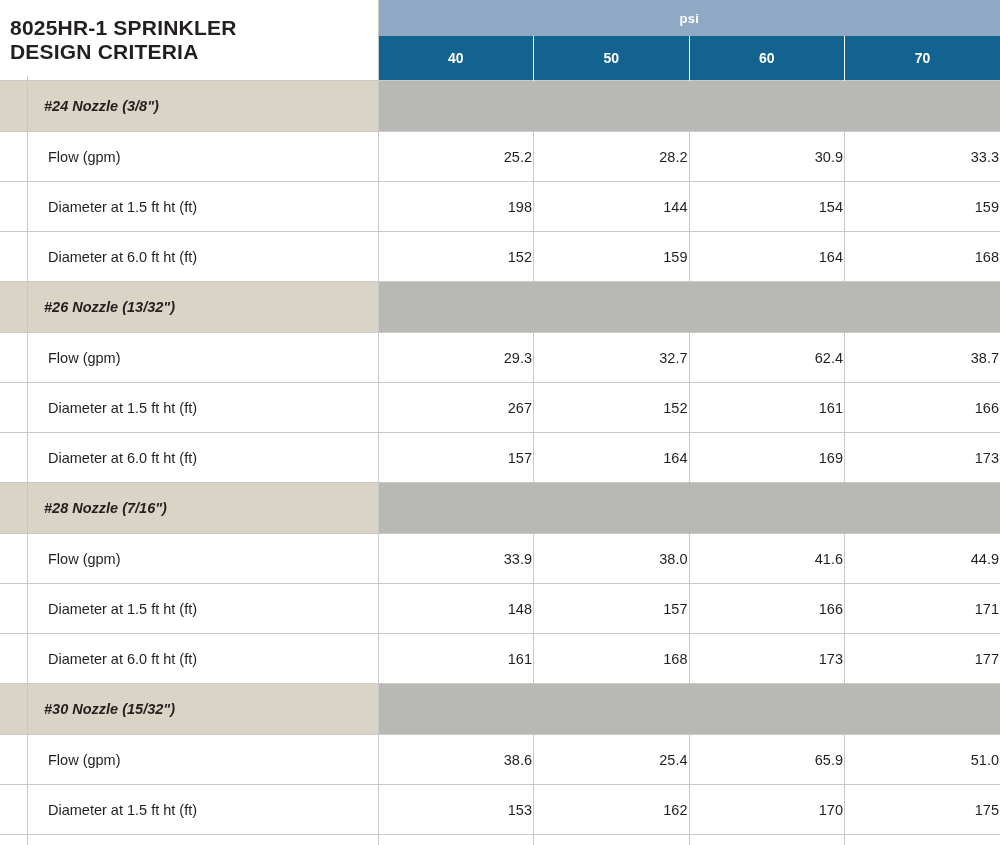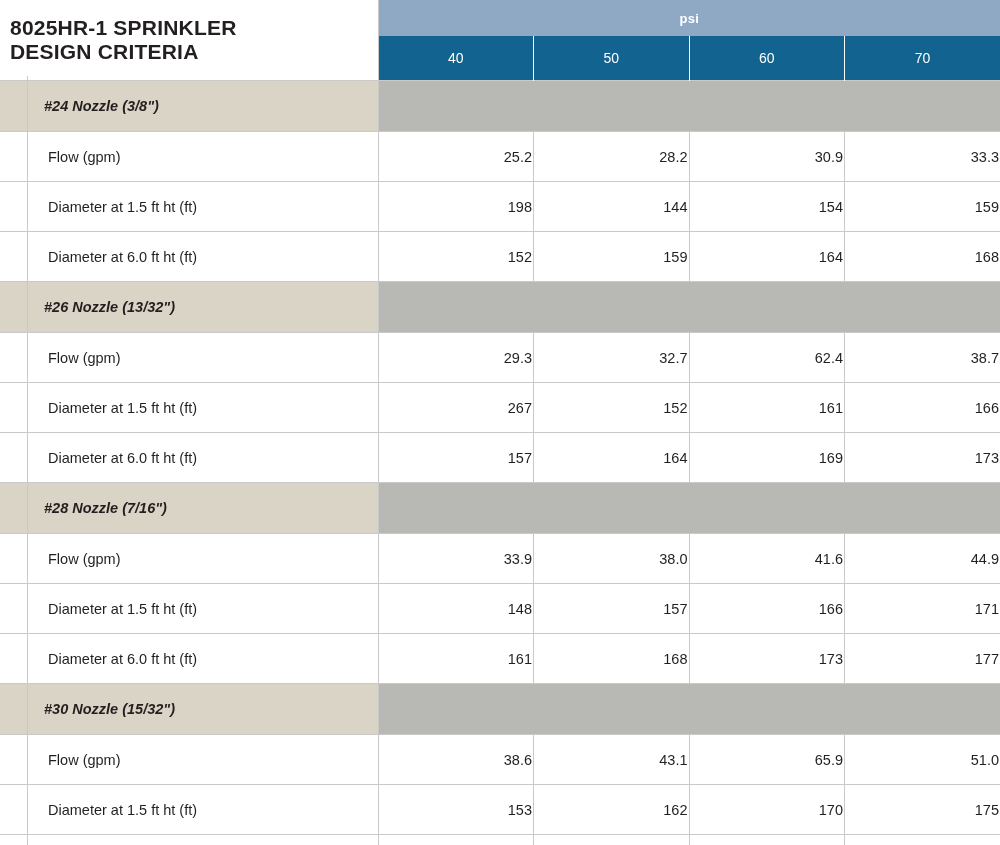--- a/index.html
+++ b/index.html
@@ -57,21 +57,21 @@
     font-weight: bold;
     height: 16px;
     letter-spacing: 0.3px;
   }
   .pressure-cell {
     background: #12638f;
     color: #ffffff;
     text-align: center;
     vertical-align: middle;
     font-size: 14px;
-    font-weight: normal;
+    font-weight: bold;
     height: 42px;
     border-right: 1px solid #ffffff;
   }
   .pressure-cell.last { border-right: none; }
 
   
   tr.group-row td {
     height: 48px;
     border-bottom: 1px solid #c9c9c9;
     border-top: 1px solid #c9c9c9;
@@ -224,21 +224,21 @@
         <td class="row-value last">177</td>
       </tr>
 
       <tr class="group-row">
         <td class="group-label">#30 Nozzle (15/32")</td>
         <td class="group-fill" colspan="4"></td>
       </tr>
       <tr class="data-row">
         <td class="row-label">Flow (gpm)</td>
         <td class="row-value">38.6</td>
-        <td class="row-value">43.1</td>
+        <td class="row-value">25.4</td>
         <td class="row-value">65.9</td>
         <td class="row-value last">51.0</td>
       </tr>
       <tr class="data-row">
         <td class="row-label">Diameter at 1.5 ft ht (ft)</td>
         <td class="row-value">153</td>
         <td class="row-value">162</td>
         <td class="row-value">170</td>
         <td class="row-value last">175</td>
       </tr>

